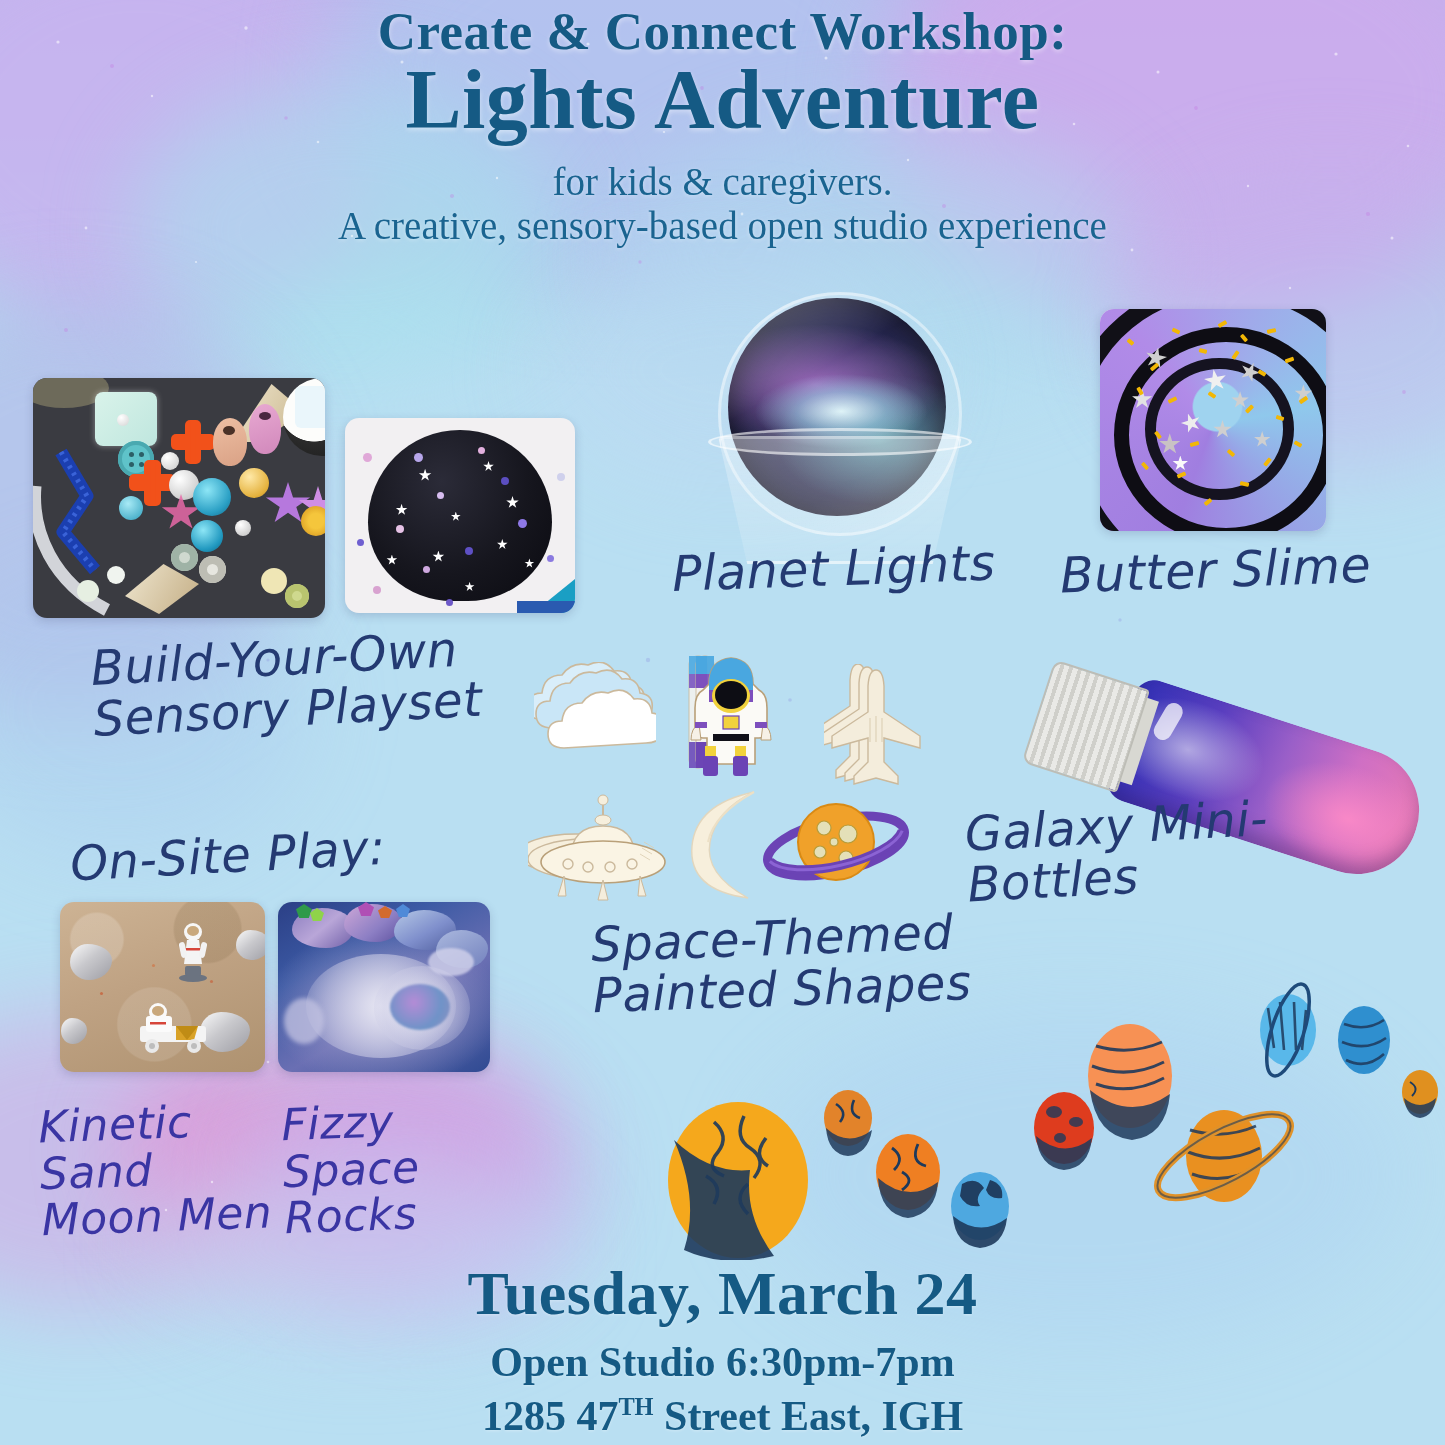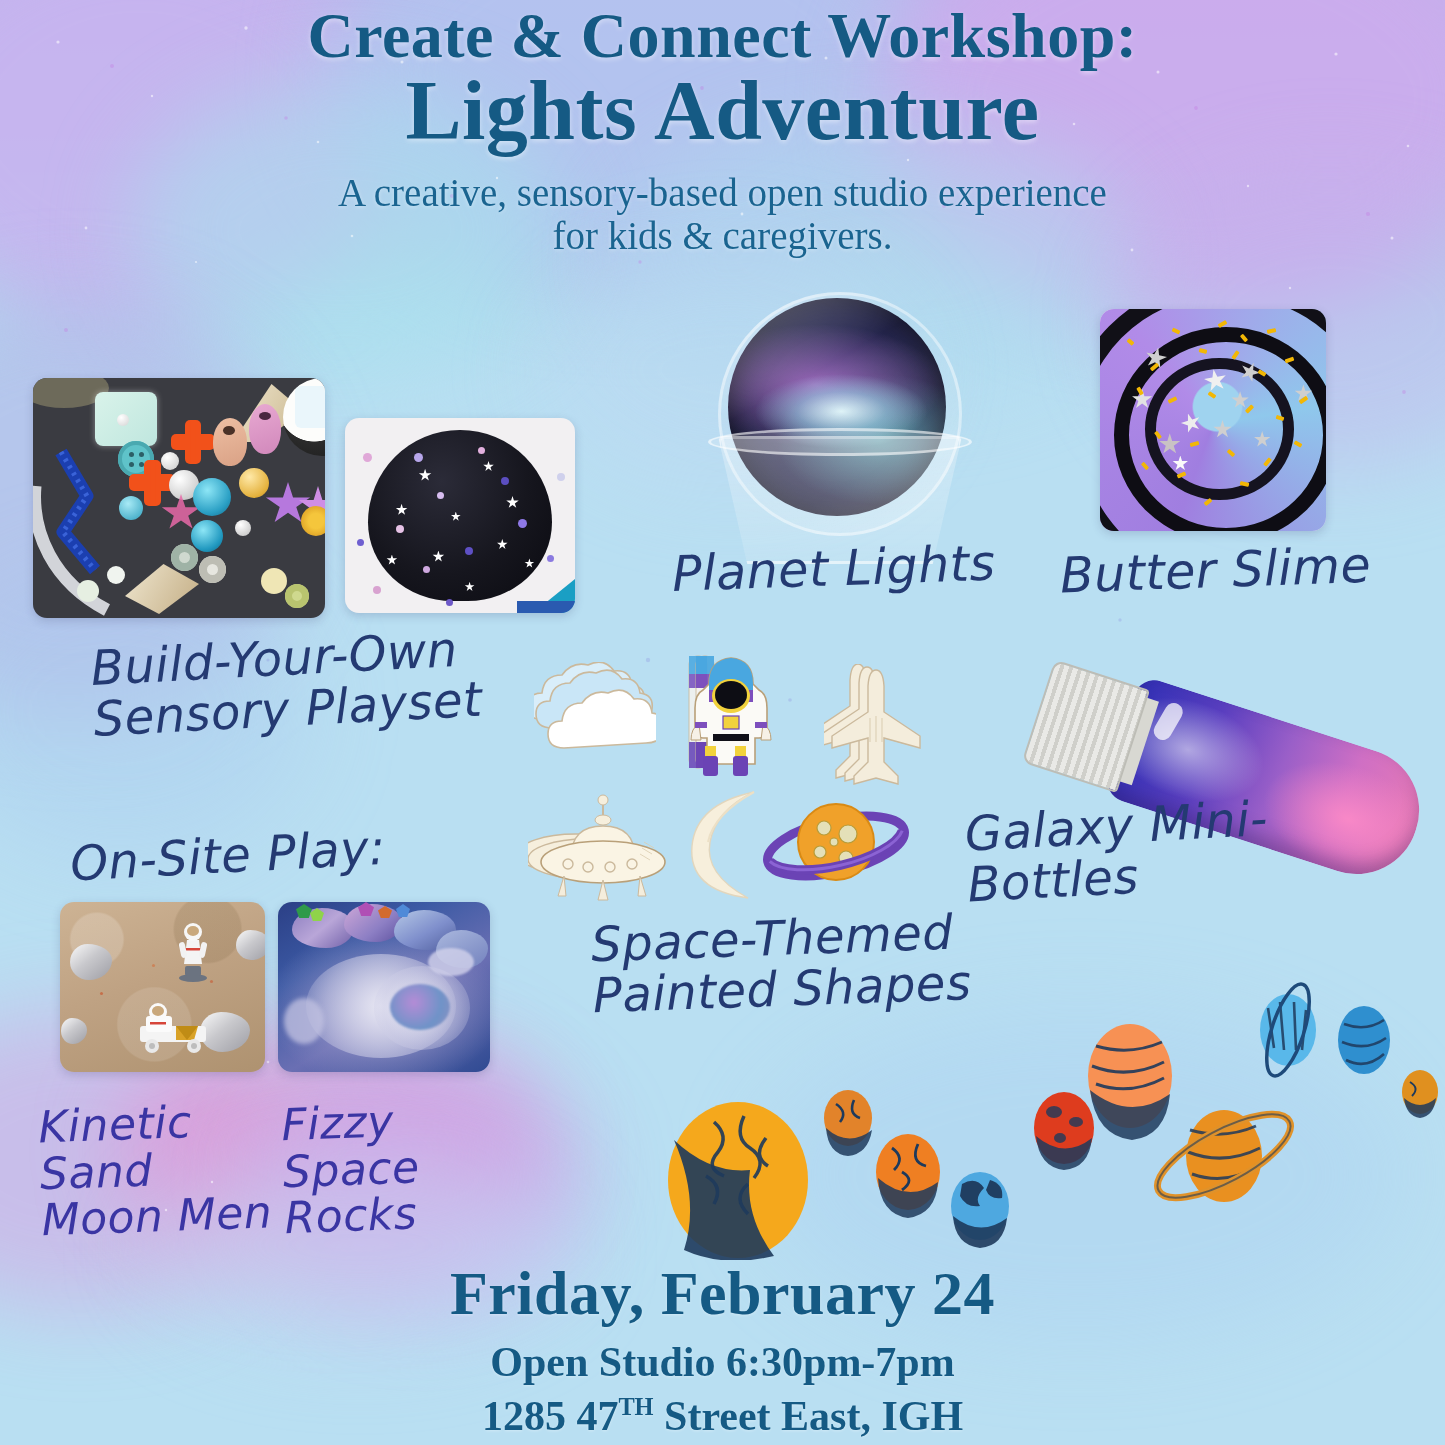--- a/index.html
+++ b/index.html
@@ -33,21 +33,21 @@
   
   .title-wrap{position:absolute;left:0;right:0;top:6px;text-align:center;}
   .t-line{
     font-family:"Liberation Serif", serif;
     color:#155a84;
     font-weight:700;
     letter-spacing:.5px;
     line-height:.95;
     text-shadow:0 2px 5px rgba(255,255,255,.45);
   }
-  #title-l1{font-size:64px;}
+  #title-l1{font-size:53px;}
   #title-l2{font-size:84px;margin-top:4px;}
   .subtitle{
     font-family:"Liberation Serif", serif;
     color:#1a6490;font-size:39px;line-height:1.12;margin-top:20px;
     text-shadow:0 1px 4px rgba(255,255,255,.4);
   }
 
   
   .photo{position:absolute;border-radius:14px;overflow:hidden;
          box-shadow:0 3px 10px rgba(40,40,90,.18);}
@@ -234,22 +234,22 @@
       <circle cx="648" cy="660" r="2.2"></circle>
         <circle cx="790" cy="700" r="1.8"></circle>
         <circle cx="1120" cy="620" r="1.7"></circle>
     </g>
   </svg>
 
   <div class="title-wrap">
     <div class="t-line" id="title-l1">Create &amp; Connect Workshop:</div>
     <div class="t-line" id="title-l2">Lights Adventure</div>
     <div class="subtitle">
+      <div>for kids &amp; caregivers.</div>
       <div>A creative, sensory-based open studio experience</div>
-      <div>for kids &amp; caregivers.</div>
     </div>
   </div>
 
   <div class="photo" id="ph-tray">
     <div class="inner">
       <div style="position:absolute;left:-14px;top:-10px;width:90px;height:40px;border-radius:50%;background:#6d6a5a;"></div>
       <div style="position:absolute;left:62px;top:14px;width:62px;height:54px;border-radius:8px;background:linear-gradient(135deg,#d9f3ea,#bfe6de);box-shadow:0 0 6px rgba(255,255,255,.4);"></div>
       <div style="position:absolute;left:200px;top:6px;width:70px;height:58px;background:linear-gradient(120deg,#efe6cf,#c9b68c);clip-path:polygon(0 100%,55% 0,100% 46%,42% 100%);"></div>
       <div style="position:absolute;left:250px;top:0px;width:78px;height:78px;border-radius:50%;background:radial-gradient(circle at 40% 35%,#fdfdfb 0 52%,#2b2b2b 53%,#1a1a1a 100%);"></div>
       <div style="position:absolute;left:262px;top:8px;width:56px;height:42px;border-radius:6px;background:#eaf6fb;"></div>
@@ -665,19 +665,19 @@
 Bottles</div>
 
   <div class="script" style="left:70px;top:828px;width:400px;font-size:48px;transform:rotate(-3deg);">On-Site Play:</div>
 
   <div class="script purple" style="left:40px;top:1100px;width:250px;font-size:44px;transform:rotate(-2deg);">Kinetic Sand
 Moon Men</div>
 
   <div class="script purple" style="left:283px;top:1098px;width:240px;font-size:44px;transform:rotate(-2deg);">Fizzy Space
 Rocks</div>
 
-  <div class="foot" id="foot-date">Friday, February 24</div>
+  <div class="foot" id="foot-date">Tuesday, March 24</div>
   <div class="foot" id="foot-time">Open Studio 6:30pm-7pm</div>
   <div class="foot" id="foot-addr">
     <span>1285 47</span><sup>TH</sup><span> Street East, IGH</span>
   </div>
 
 </div>
 
 </body></html>

